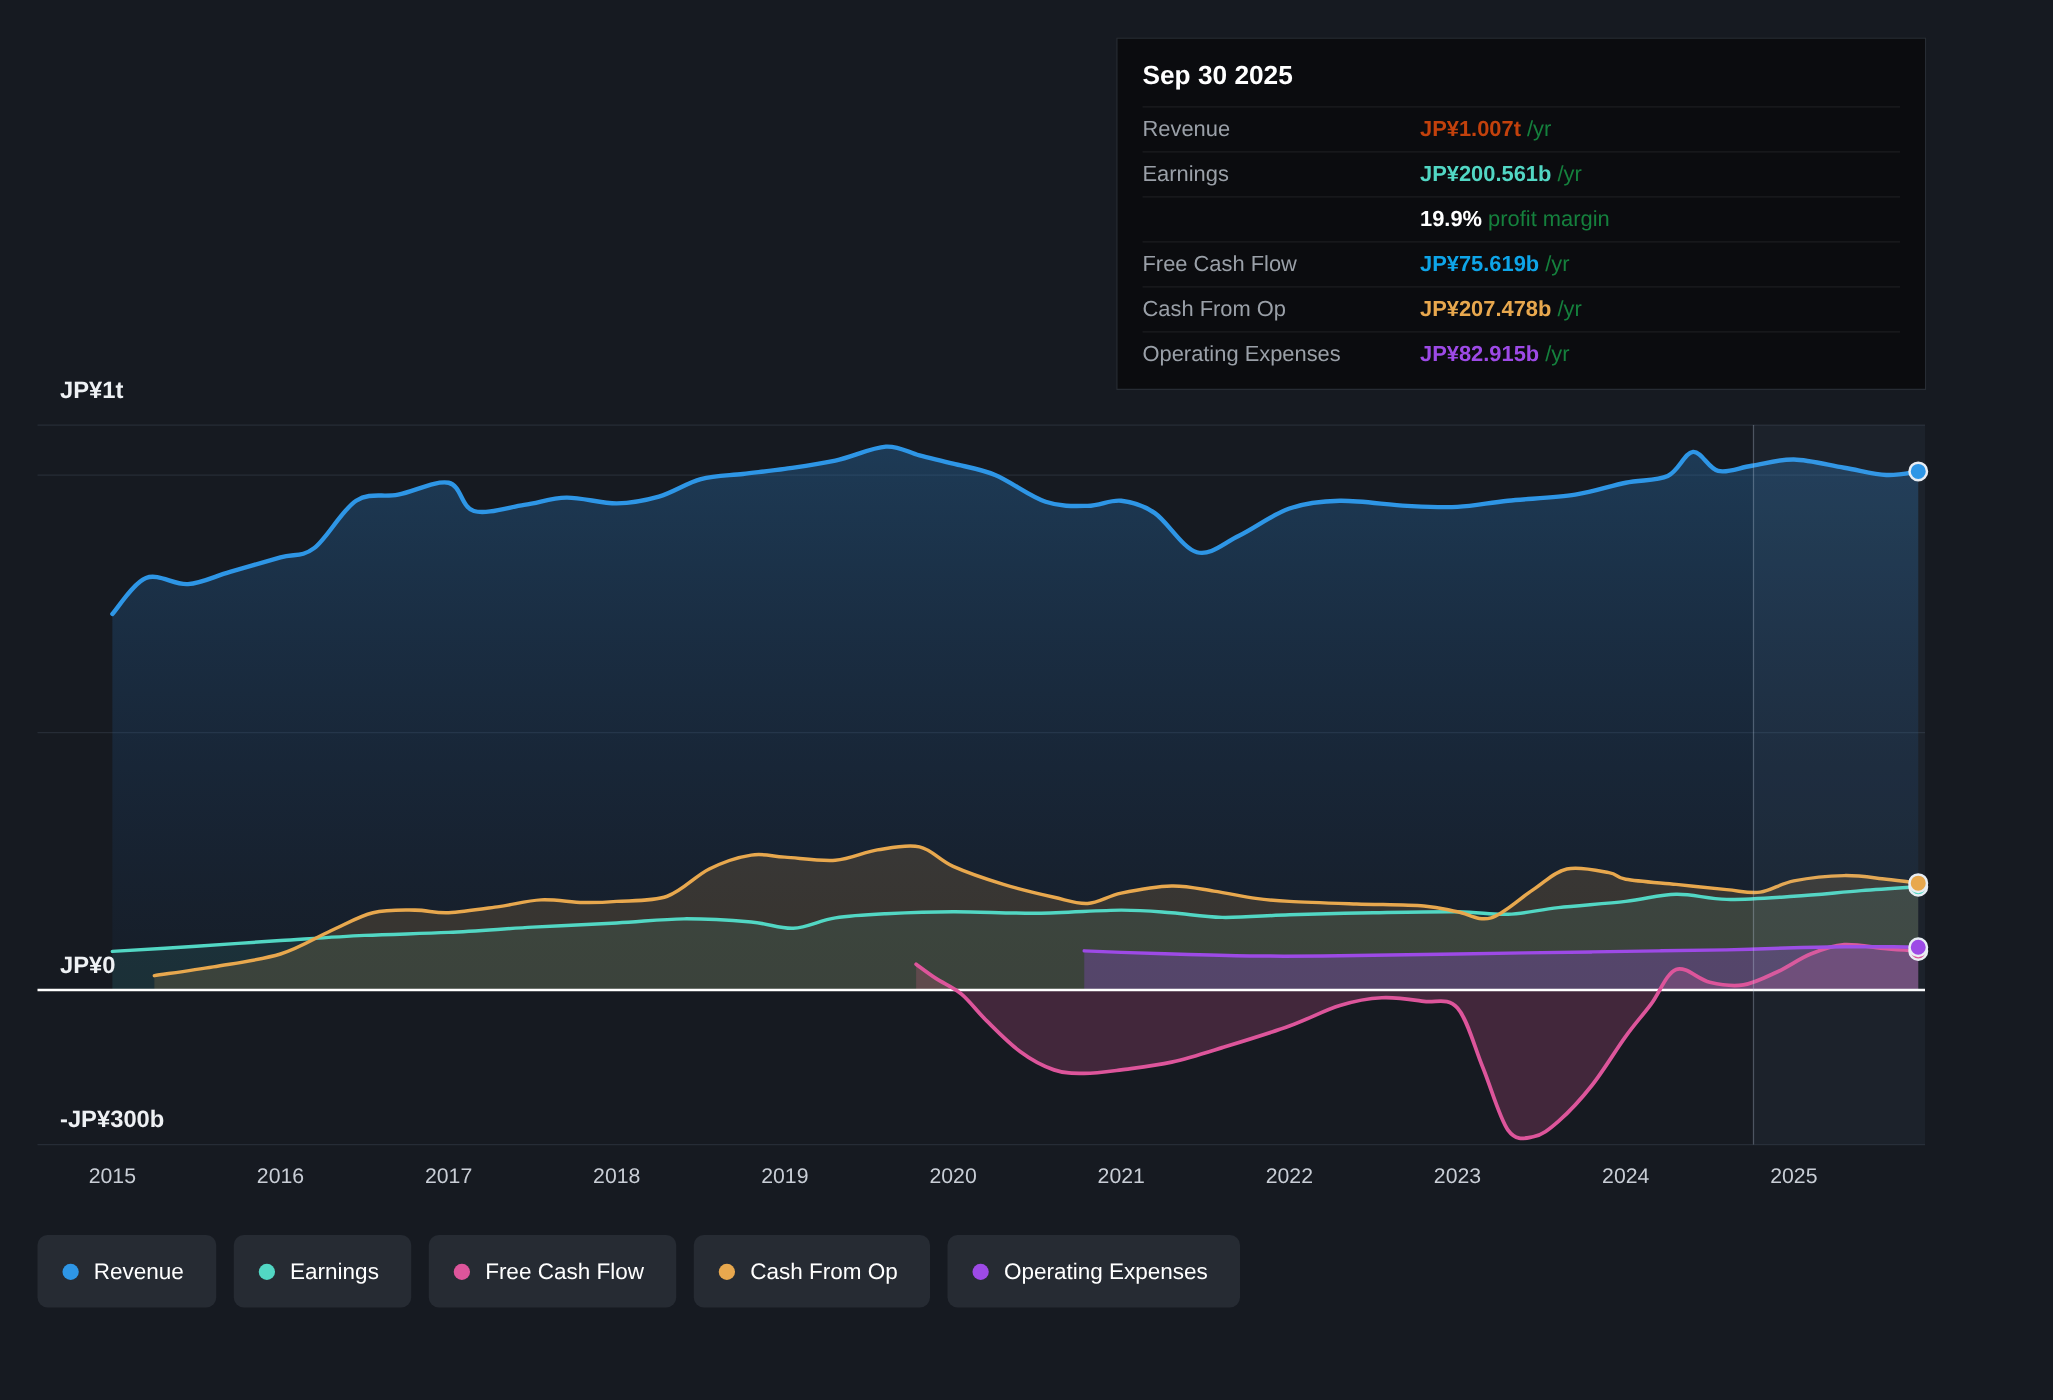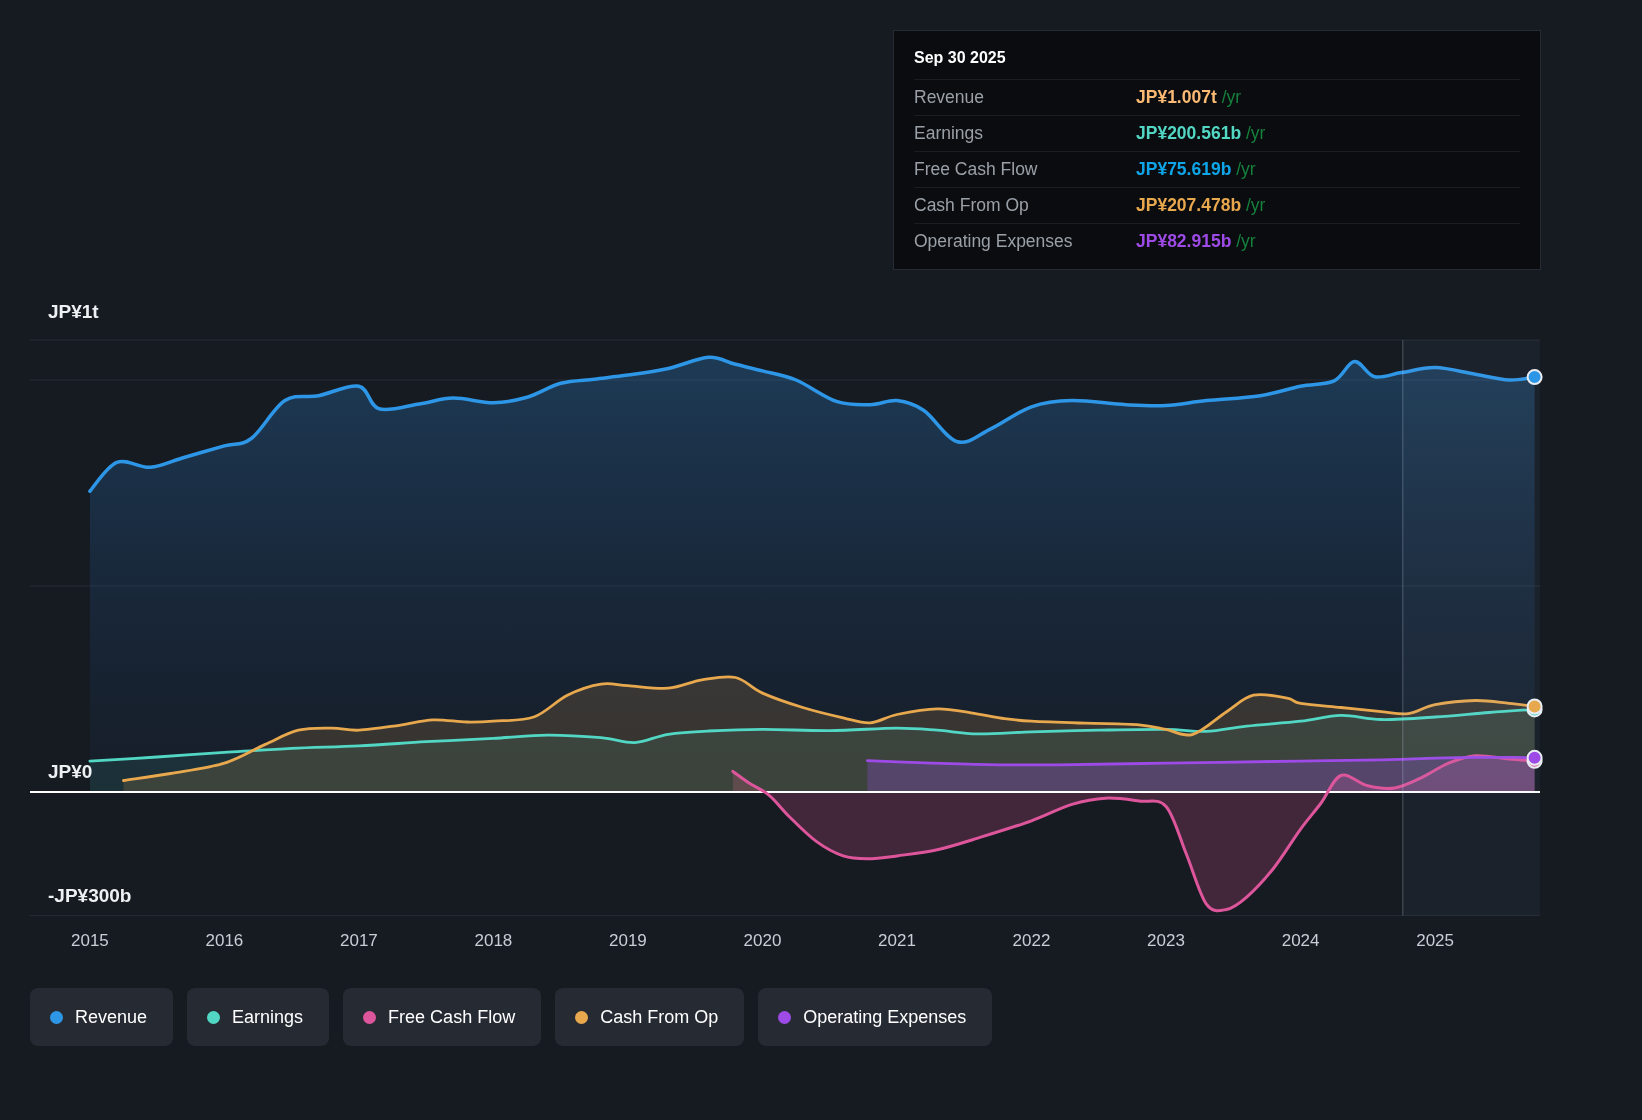--- a/index.html
+++ b/index.html
@@ -3,21 +3,21 @@
 <meta charset="utf-8">
 <style>
   html,body{margin:0;padding:0;background:#161a21;}
   body{font-family:"Liberation Sans",sans-serif;}
   .stage{position:relative;width:1642px;height:1120px;background:#161a21;overflow:hidden;}
   .chart-svg{position:absolute;left:0;top:0;}
 
   
   .tooltip{position:absolute;left:893px;top:30px;width:648px;box-sizing:border-box;
            background:#0b0c0f;border:1px solid #272c34;padding:12px 20px 10px;z-index:5;}
-  .tt-title{font-size:16px;font-weight:bold;color:#ffffff;padding:6px 0 12px;}
+  .tt-title{font-size:21px;font-weight:bold;color:#ffffff;padding:6px 0 12px;}
   .tt-row{display:flex;align-items:baseline;padding:7px 0;
           border-top:1px solid rgba(255,255,255,0.07);font-size:17.5px;line-height:1.2;}
   .tt-label{flex:0 0 222px;color:#9aa0a8;}
   .tt-value b{font-weight:bold;}
   .tt-suffix{color:#15803d;}
 
   
   .legend{position:absolute;left:30px;top:988px;display:flex;gap:14px;z-index:5;}
   .legend-item{display:flex;align-items:center;gap:12px;background:#262b33;border-radius:8px;
                height:58px;padding:0 26px 0 20px;color:#ffffff;font-size:18px;cursor:pointer;}
@@ -74,28 +74,32 @@
         <text x="1300.6" y="946" fill="#c9ced6" font-size="17" text-anchor="middle" font-family="&quot;Liberation Sans&quot;, sans-serif">2024</text>
         <text x="1435.1" y="946" fill="#c9ced6" font-size="17" text-anchor="middle" font-family="&quot;Liberation Sans&quot;, sans-serif">2025</text>
       </g>
   </svg>
 
   <div class="tooltip">
     <div class="tt-title">Sep 30 2025</div>
 
     <div class="tt-row">
       <span class="tt-label">Revenue</span>
-      <span class="tt-value"><b style="color: #fdba74;">JP¥1.007t</b><span class="tt-suffix"> /yr</span></span>
+      <span class="tt-value"><b style="color: #c2410c;">JP¥1.007t</b><span class="tt-suffix"> /yr</span></span>
     </div>
 
     <div class="tt-row">
       <span class="tt-label">Earnings</span>
       <span class="tt-value"><b style="color: rgb(82, 215, 196); margin-top: 21px;">JP¥200.561b</b><span class="tt-suffix"> /yr</span></span>
     </div>
 
+    <div class="tt-row">
+      <span class="tt-label"></span>
+      <span class="tt-value"><b style="color: rgb(255, 255, 255);">19.9%</b><span class="tt-suffix"> profit margin</span></span>
+    </div>
 
     <div class="tt-row">
       <span class="tt-label">Free Cash Flow</span>
       <span class="tt-value"><b style="color: #0ea5e9;">JP¥75.619b</b><span class="tt-suffix"> /yr</span></span>
     </div>
 
     <div class="tt-row">
       <span class="tt-label">Cash From Op</span>
       <span class="tt-value"><b style="color: rgb(232, 168, 78);">JP¥207.478b</b><span class="tt-suffix"> /yr</span></span>
     </div>

